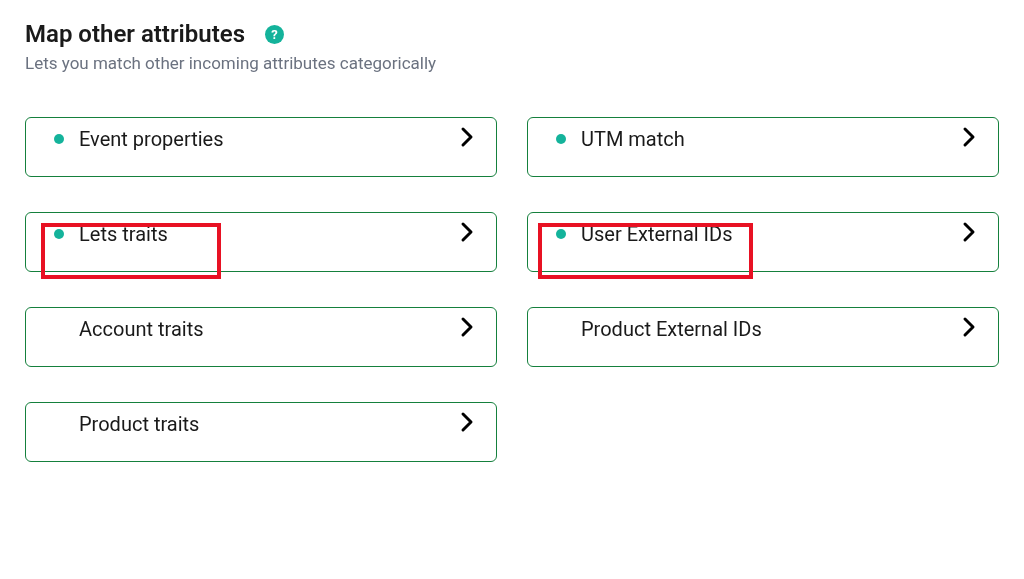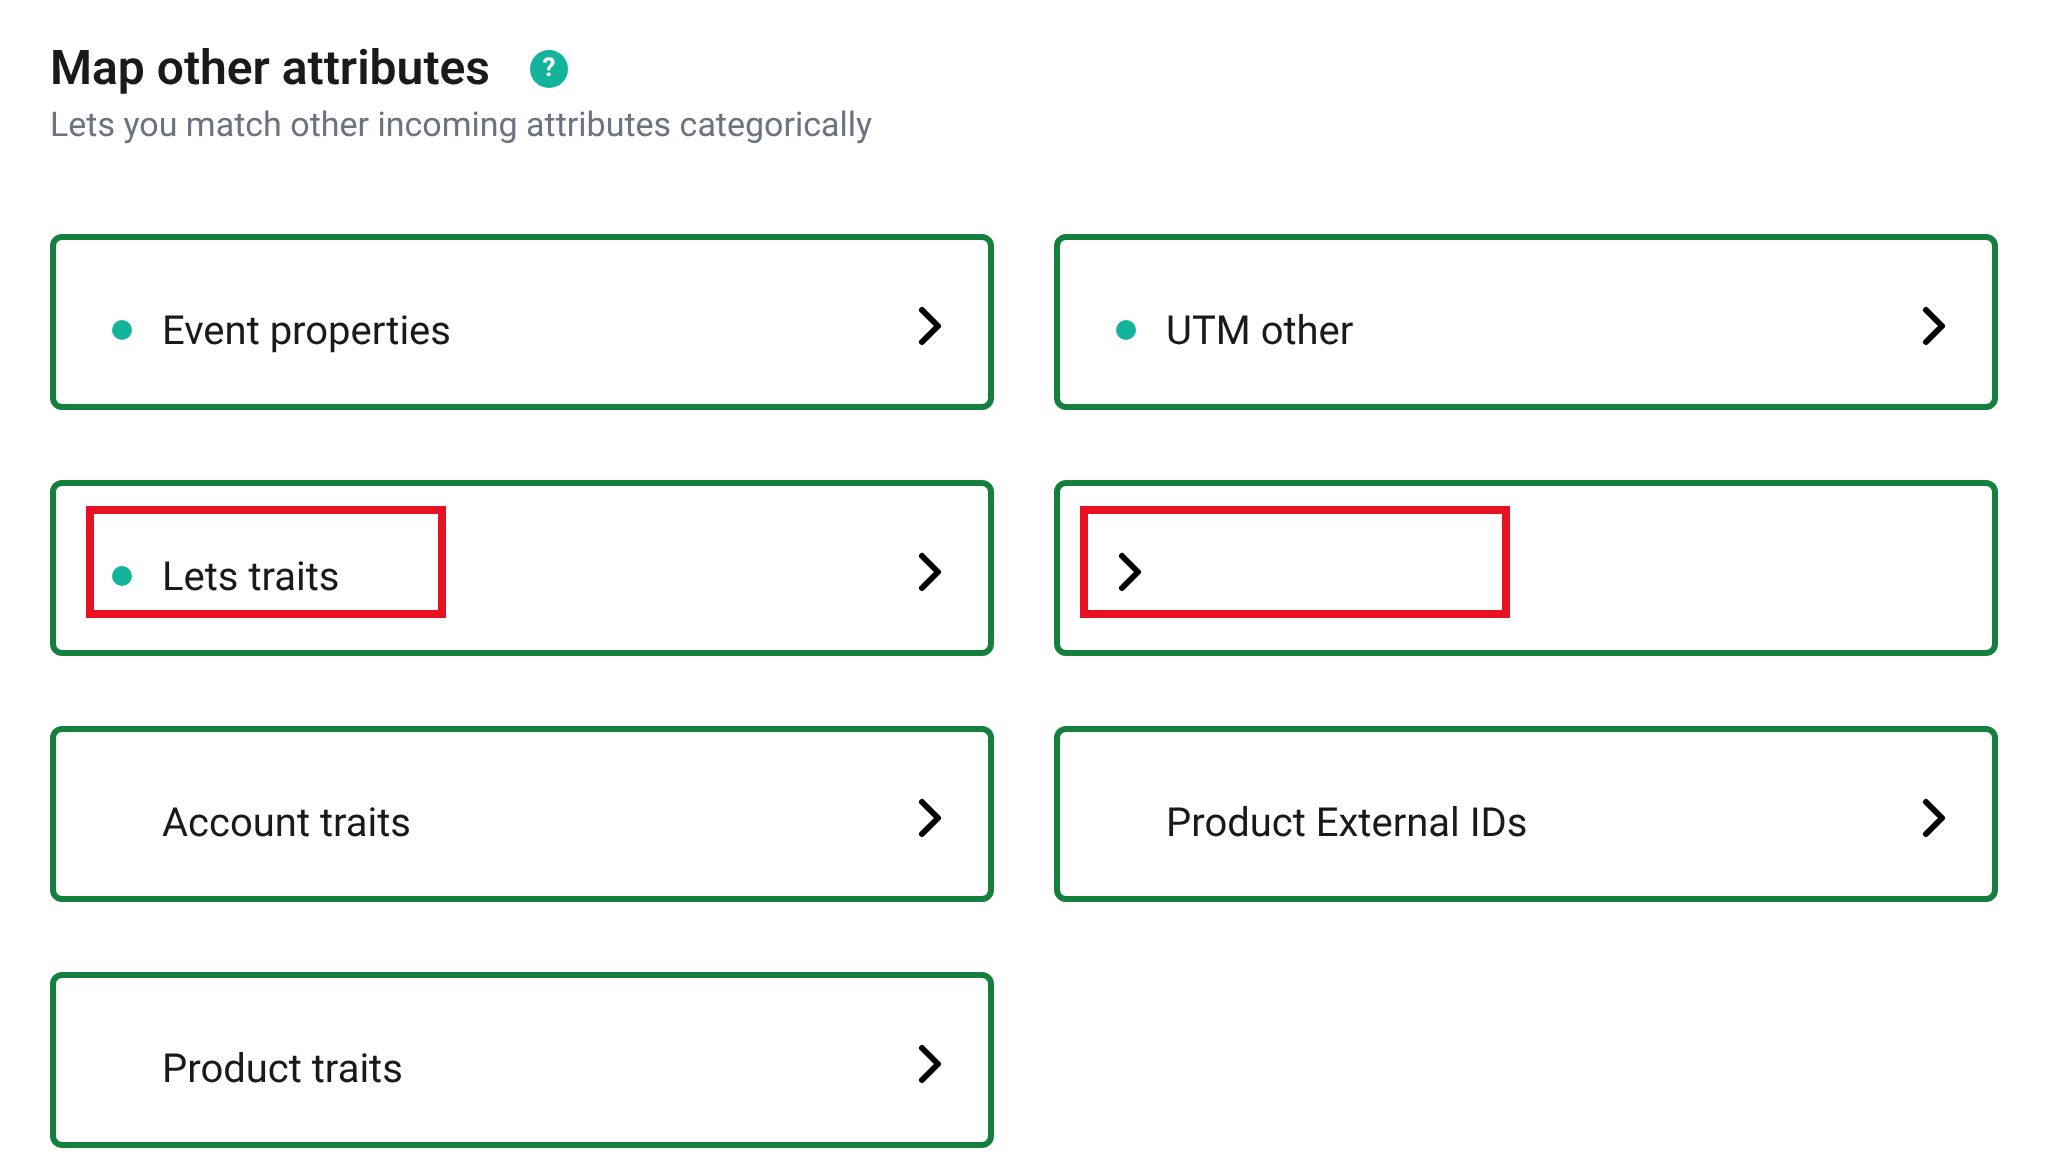--- a/index.html
+++ b/index.html
@@ -41,23 +41,23 @@
       font-size: 17px;
       color: #6b7280;
       margin-bottom: 44px;
     }
     .grid {
       display: grid;
       grid-template-columns: 1fr 1fr;
       gap: 35px 30px;
     }
     .card {
-      border: 3px solid #15803d;
+      border: 1px solid #15803d;
       border-radius: 6px;
-      padding: 32px 22px 24px 28px;
+      padding: 8px 22px 24px 28px;
       display: flex;
       align-items: center;
       justify-content: space-between;
       cursor: pointer;
       background: #ffffff;
       position: relative;
     }
     .card-left {
       display: flex;
       align-items: center;
@@ -118,21 +118,21 @@
     <span class="chevron">
       <svg width="14" height="22" viewBox="0 0 14 22" fill="none">
           <path d="M3 3 L11 11 L3 19" stroke="#000" stroke-width="3" stroke-linecap="round" stroke-linejoin="round"></path>
         </svg>
     </span>
   </div>
 
   <div class="card">
     <div class="card-left">
       <span class="dot"></span>
-      <span class="card-label">UTM other</span>
+      <span class="card-label">UTM match</span>
     </div>
     <span class="chevron">
       <svg width="14" height="22" viewBox="0 0 14 22" fill="none">
           <path d="M3 3 L11 11 L3 19" stroke="#000" stroke-width="3" stroke-linecap="round" stroke-linejoin="round"></path>
         </svg>
     </span>
   </div>
 
   <div class="card">
     <div class="highlight-box highlight-1"></div>
@@ -142,20 +142,24 @@
     </div>
     <span class="chevron">
       <svg width="14" height="22" viewBox="0 0 14 22" fill="none">
           <path d="M3 3 L11 11 L3 19" stroke="#000" stroke-width="3" stroke-linecap="round" stroke-linejoin="round"></path>
         </svg>
     </span>
   </div>
 
   <div class="card">
     <div class="highlight-box highlight-2"></div>
+    <div class="card-left">
+      <span class="dot"></span>
+      <span class="card-label">User External IDs</span>
+    </div>
     <span class="chevron">
       <svg width="14" height="22" viewBox="0 0 14 22" fill="none">
           <path d="M3 3 L11 11 L3 19" stroke="#000" stroke-width="3" stroke-linecap="round" stroke-linejoin="round"></path>
         </svg>
     </span>
   </div>
 
   <div class="card">
     <div class="card-left">
       <span class="dot hidden"></span>

